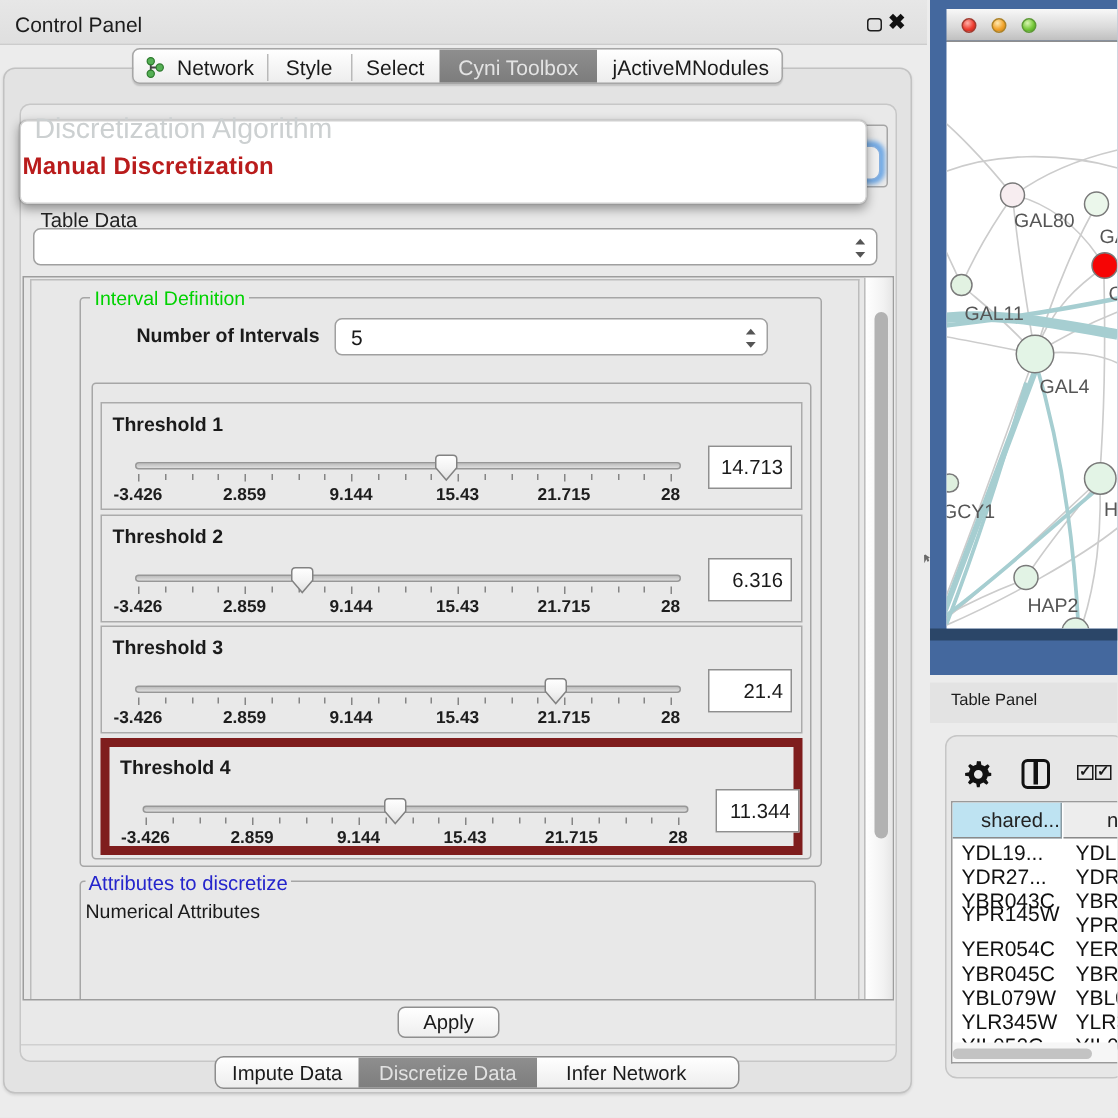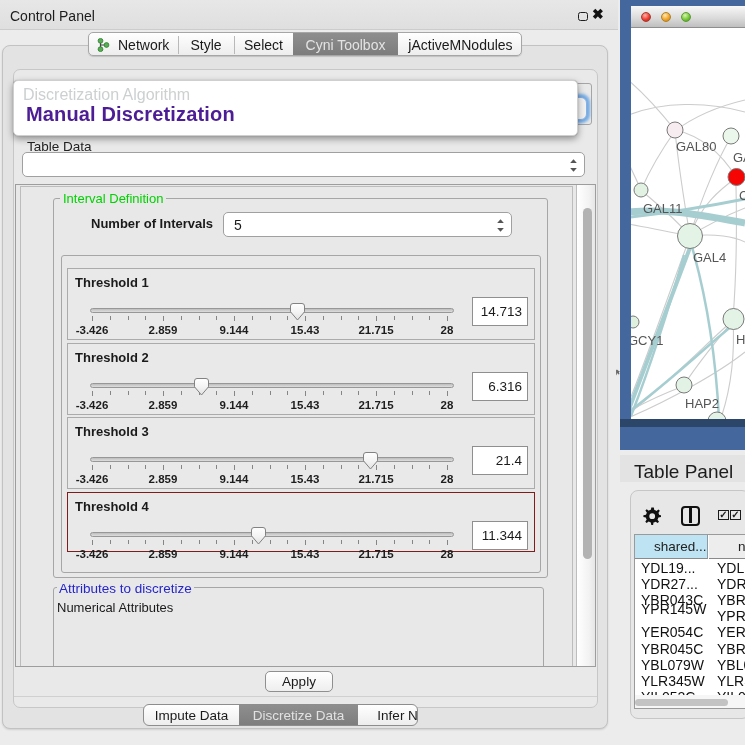--- a/index.html
+++ b/index.html
@@ -33,23 +33,23 @@
   <div class="abs" style="left:309px;top:4px;width:125px;text-align:center;font-size:14px">jActiveMNodules</div>
 </div>
 
 <div class="abs" style="left:13px;top:69px;width:585px;height:639px;background:#e9e9e9;border:1px solid #c7c7c7;border-radius:7px"></div>
 
 <div class="abs" style="left:22px;top:83px;width:570px;height:42px;border:1px solid #a5a5a5;border-radius:3px"></div>
 
 <div class="abs" style="left:560px;top:97px;width:27px;height:23px;background:#f2f2f2;border:1px solid #86b0e0;border-radius:6px;box-shadow:0 0 3px 2.5px rgba(95,160,228,0.85)"></div>
 
 <div class="abs" style="left:13px;top:80px;width:565px;height:56px;background:#ffffff;border:1px solid #cfcfcf;border-radius:5px;box-shadow:0 3px 7px rgba(0,0,0,0.38),0 0 1px rgba(0,0,0,0.3);z-index:10">
-  <div class="abs" style="left:12px;top:21.5px;font-size:20px;font-weight:bold;color:#4c1d95;letter-spacing:0.15px">Manual Discretization</div>
-</div>
-<div class="abs" style="left:23px;top:86px;font-size:16px;color:#ccd0d1;z-index:11">Discretization Algorithm</div>
+  <div class="abs" style="left:1px;top:21.5px;font-size:16px;font-weight:bold;color:#b91c1c;letter-spacing:0.15px">Manual Discretization</div>
+</div>
+<div class="abs" style="left:23px;top:76px;font-size:19px;color:#ccd0d1;z-index:11">Discretization Algorithm</div>
 
 <div class="abs" style="left:27px;top:139px;font-size:13.5px;color:#222">Table Data</div>
 <div class="abs" style="left:22px;top:152px;width:563px;height:25px;background:#ffffff;border:1px solid #a0a0a0;border-radius:5px">
   <svg class="abs" style="right:6px;top:5px" width="9" height="15" viewBox="0 0 9 15">
     <path d="M1.2,5 L4.5,1.2 L7.8,5 Z" fill="#555"></path>
     <path d="M1.2,10 L4.5,13.8 L7.8,10 Z" fill="#555"></path>
   </svg>
 </div>
 
 <div class="abs" id="scrollpane" style="left:15px;top:184px;width:581px;height:483px;border:1px solid #9d9d9d;background:#e8e8e8;overflow:hidden">
@@ -188,21 +188,21 @@
             <linearGradient id="tg2" x1="0" y1="0" x2="0" y2="1">
               <stop offset="0" stop-color="#ffffff"></stop>
               <stop offset="0.55" stop-color="#f2f2f2"></stop>
               <stop offset="1" stop-color="#e0e0e0"></stop>
             </linearGradient>
           </defs>
           <path d="M1.5,4 Q1.5,1.5 4,1.5 L13,1.5 Q15.5,1.5 15.5,4 L15.5,9.8 L8.5,18 L1.5,9.8 Z" fill="url(#tg2)" stroke="#828282" stroke-width="1"></path>
         </svg>
         <div class="abs" style="left:404px;top:28px;width:56px;height:29px;background:#fff;border:1px solid #8f8f8f;font-size:13.5px;line-height:27px;text-align:right;padding-right:5px">21.4</div>
       </div>
-      <div class="abs" style="left:51px;top:307px;width:468px;height:60px;border:1px solid #7f1d1d;background:#e9e9e9">
+      <div class="abs" style="left:51px;top:307px;width:468px;height:78px;border:6px solid #7f1d1d;background:#e9e9e9">
         <div class="abs" style="left:7px;top:6px;font-size:13px;font-weight:bold">Threshold 4</div>
         <div class="abs" style="left:22px;top:38.5px;width:364px;height:5px;background:linear-gradient(#bdbdbd,#dedede);border:1px solid #979797;border-radius:3px"></div>
         <div class="abs" style="left:24px;top:47px;width:1px;height:5px;background:#858585"></div>
         <div class="abs" style="left:41.75px;top:47px;width:1px;height:4px;background:#858585"></div>
         <div class="abs" style="left:59.5px;top:47px;width:1px;height:4px;background:#858585"></div>
         <div class="abs" style="left:77.25px;top:47px;width:1px;height:4px;background:#858585"></div>
         <div class="abs" style="left:95px;top:47px;width:1px;height:5px;background:#858585"></div>
         <div class="abs" style="left:112.75px;top:47px;width:1px;height:4px;background:#858585"></div>
         <div class="abs" style="left:130.5px;top:47px;width:1px;height:4px;background:#858585"></div>
         <div class="abs" style="left:148.25px;top:47px;width:1px;height:4px;background:#858585"></div>
@@ -244,21 +244,21 @@
   <div class="abs" style="left:41px;top:415px;font-size:13px;font-weight:normal">Numerical Attributes</div>
 
   <div class="abs" style="left:560px;top:0;width:21px;height:483px;background:linear-gradient(to right,#ffffff,#f2f2f2 60%,#e2e2e2);border-left:1px solid #bdbdbd"></div>
   <div class="abs" style="left:567px;top:23px;width:8.5px;height:351px;background:#b2b2b2;border-radius:4.5px"></div>
 </div>
 
 <div class="abs" style="left:14px;top:696px;width:583px;height:1px;background:#d0d0d0"></div>
 
 <div class="abs" style="left:265px;top:671px;width:68px;height:21px;background:linear-gradient(#ffffff,#eeeeee);border:1px solid #8f8f8f;border-radius:5px;text-align:center;font-size:13.5px;padding-top:2px">Apply</div>
 
-<div class="abs" style="left:143px;top:704px;width:275px;height:22px;border:1px solid #8d8d8d;border-radius:6px;background:linear-gradient(#ffffff,#ededed);overflow:hidden">
+<div class="abs" style="left:143px;top:704px;width:350px;height:22px;border:1px solid #8d8d8d;border-radius:6px;background:linear-gradient(#ffffff,#ededed);overflow:hidden">
   <div class="abs" style="left:0;top:3px;width:95px;text-align:center;font-size:13.5px">Impute Data</div>
   <div class="abs" style="left:95px;top:0;width:119px;height:22px;background:linear-gradient(#8e8e8e,#7c7c7c);color:#e2e2e2;text-align:center;font-size:13.5px;padding-top:3px">Discretize Data</div>
   <div class="abs" style="left:214px;top:3px;width:119px;text-align:center;font-size:13.5px">Infer Network</div>
 </div>
 
 <div class="abs" style="left:620px;top:0;width:125px;height:450px;background:#44689e"></div>
 <div class="abs" style="left:631px;top:6px;width:114px;height:22px;background:linear-gradient(#f8f8f8,#d9d9d9 60%,#bfbfbf);border-bottom:1px solid #8e8e8e">
   <div class="abs" style="left:10px;top:6px;width:10px;height:10px;border-radius:50%;background:radial-gradient(circle at 38% 30%,#ffb0a8,#ee3d30 55%,#b02015);border:1px solid #a33b30"></div>
   <div class="abs" style="left:30px;top:6px;width:10px;height:10px;border-radius:50%;background:radial-gradient(circle at 38% 30%,#ffe9b0,#f2a32b 55%,#c07d12);border:1px solid #ad8227"></div>
   <div class="abs" style="left:50px;top:6px;width:10px;height:10px;border-radius:50%;background:radial-gradient(circle at 38% 30%,#d8f5b0,#76c839 55%,#45941d);border:1px solid #5d9a35"></div>
@@ -318,21 +318,21 @@
     <text x="685" y="408">HAP2</text>
   </g>
 </svg>
 </div>
 
 <svg class="abs" style="left:615px;top:369px;z-index:30" width="6" height="7" viewBox="0 0 6 7">
     <path d="M1.2,6.5 L1.0,1.2 L1.9,0.6 L3.5,1.8 L5.0,2.6 L3.9,3.2 L4.5,5.0 L3.3,5.5 L2.6,3.9 Z" fill="#4a4a4a" opacity="0.8"></path>
   </svg>
 
 <div class="abs" style="left:620px;top:455px;width:125px;height:27px;background:#e3e3e3">
-  <div class="abs" style="left:14px;top:6px;font-size:19px;color:#1c1c1c">Table Panel</div>
+  <div class="abs" style="left:14px;top:6px;font-size:11px;color:#1c1c1c">Table Panel</div>
 </div>
 
 <div class="abs" style="left:630px;top:490px;width:120px;height:229px;background:#e7e7e7;border:1px solid #c6c6c6;border-radius:8px">
   <svg class="abs" style="left:12px;top:16px" width="18" height="18" viewBox="0 0 18 18">
     <path fill="#111" d="M9,0.5 L10.8,0.5 L11.3,3 A6.3,6.3 0 0 1 13.4,3.9 L15.5,2.5 L16.8,3.8 L15.4,5.9 A6.3,6.3 0 0 1 16.3,8 L18,8.3 L18,10.1 L15.4,10.6 A6.3,6.3 0 0 1 14.5,12.7 L16,14.8 L14.7,16.1 L12.6,14.7 A6.3,6.3 0 0 1 10.5,15.6 L10.1,18 L8.3,18 L7.8,15.4 A6.3,6.3 0 0 1 5.7,14.5 L3.6,16 L2.3,14.7 L3.7,12.6 A6.3,6.3 0 0 1 2.8,10.5 L0.4,10.1 L0.4,8.3 L3,7.8 A6.3,6.3 0 0 1 3.9,5.7 L2.4,3.6 L3.7,2.3 L5.8,3.7 A6.3,6.3 0 0 1 7.9,2.8 L8.3,0.4 Z M9.2,6.3 A2.9,2.9 0 1 0 9.2,12.1 A2.9,2.9 0 1 0 9.2,6.3 Z" fill-rule="evenodd"></path>
   </svg>
   <div class="abs" style="left:50px;top:15px;width:19px;height:20px;border:2.5px solid #111;border-radius:4px">
     <div class="abs" style="left:6px;top:0;width:2.5px;height:15px;background:#111"></div>
   </div>
   <div class="abs" style="left:87px;top:19px;width:11px;height:10px;border:1.5px solid #1a1a1a;font-size:10px;line-height:8px;text-align:center;font-weight:bold">✓</div>

